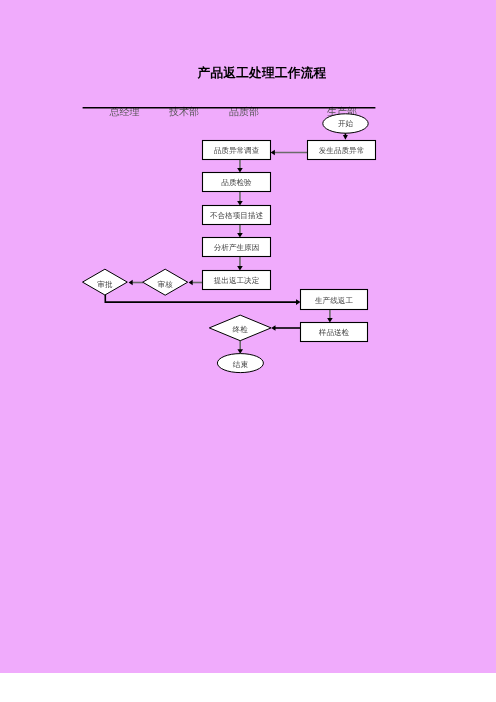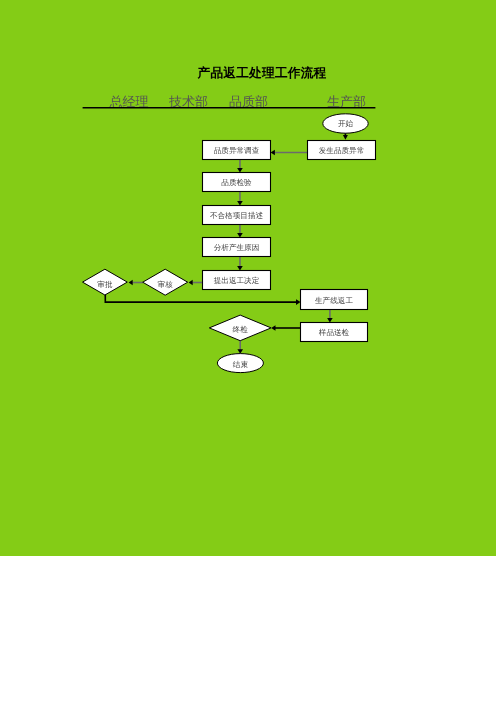--- a/index.html
+++ b/index.html
@@ -1,23 +1,23 @@
 <!DOCTYPE html>
 <html lang="zh"><head>
 <meta charset="utf-8">
 <title>产品返工处理工作流程</title>
 <style>
   html,body{margin:0;padding:0;background:#ffffff;}
   body{width:496px;height:702px;overflow:hidden;-webkit-font-smoothing:antialiased;text-rendering:geometricPrecision;
        font-family:"Liberation Serif",serif;color:#000;}
-  #page{position:relative;width:496px;height:556px;background:#84cc16;}
+  #page{position:relative;width:496px;height:673px;background:#f0abfc;}
   #title{position:absolute;left:14px;top:65.45px;width:496px;text-align:center;
          font-size:12.7px;font-weight:bold;letter-spacing:0.2px;color:#000;}
   #swimlane-header-row{position:absolute;left:0;top:92.6px;width:496px;height:12px;}
-  .hdr{position:absolute;top:0;font-size:13px;color:#545454;white-space:nowrap;}
+  .hdr{position:absolute;top:12px;font-size:10px;color:#545454;white-space:nowrap;}
   svg{position:absolute;left:0;top:0;}
   .node-text{font-size:7.6px;fill:#454545;}
 </style>
 </head>
 <body>
 
 <div id="page">
   <div id="title">产品返工处理工作流程</div>
   <div id="swimlane-header-row">
       <div class="hdr" style="left: 109.5px;">总经理</div>

